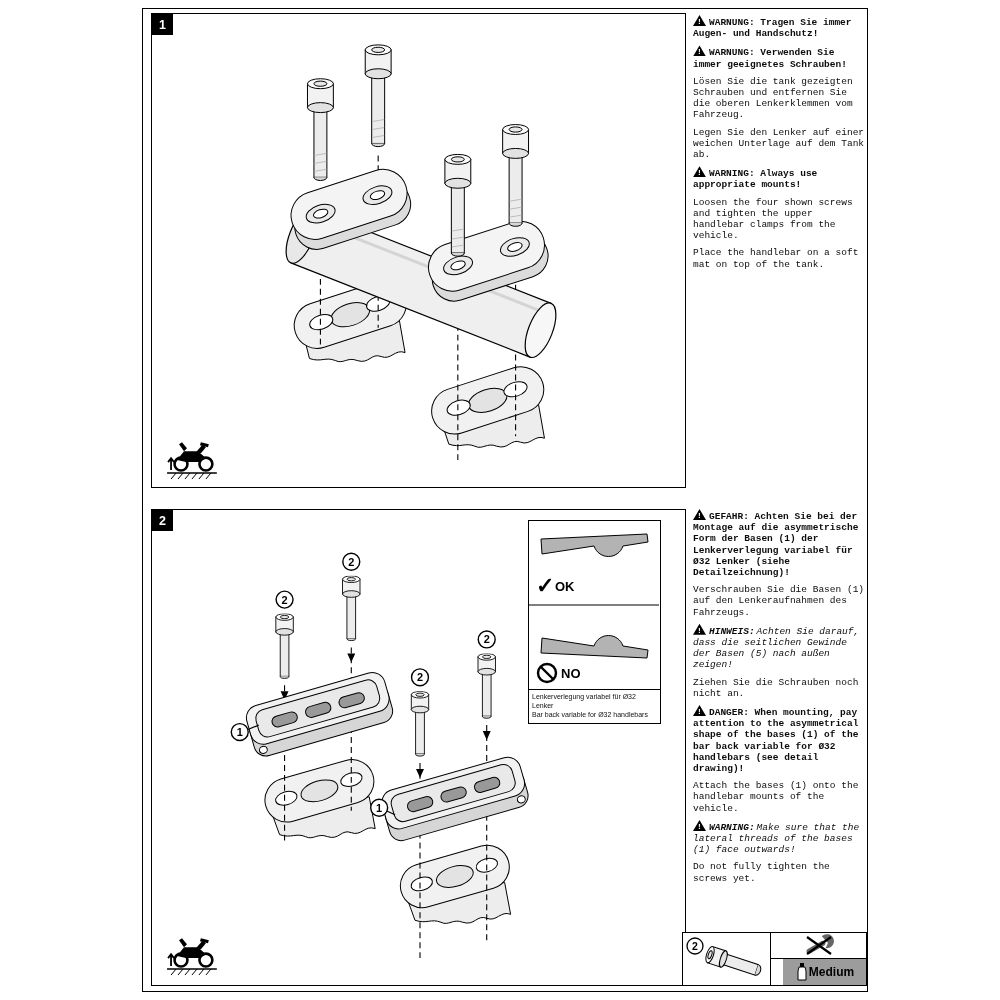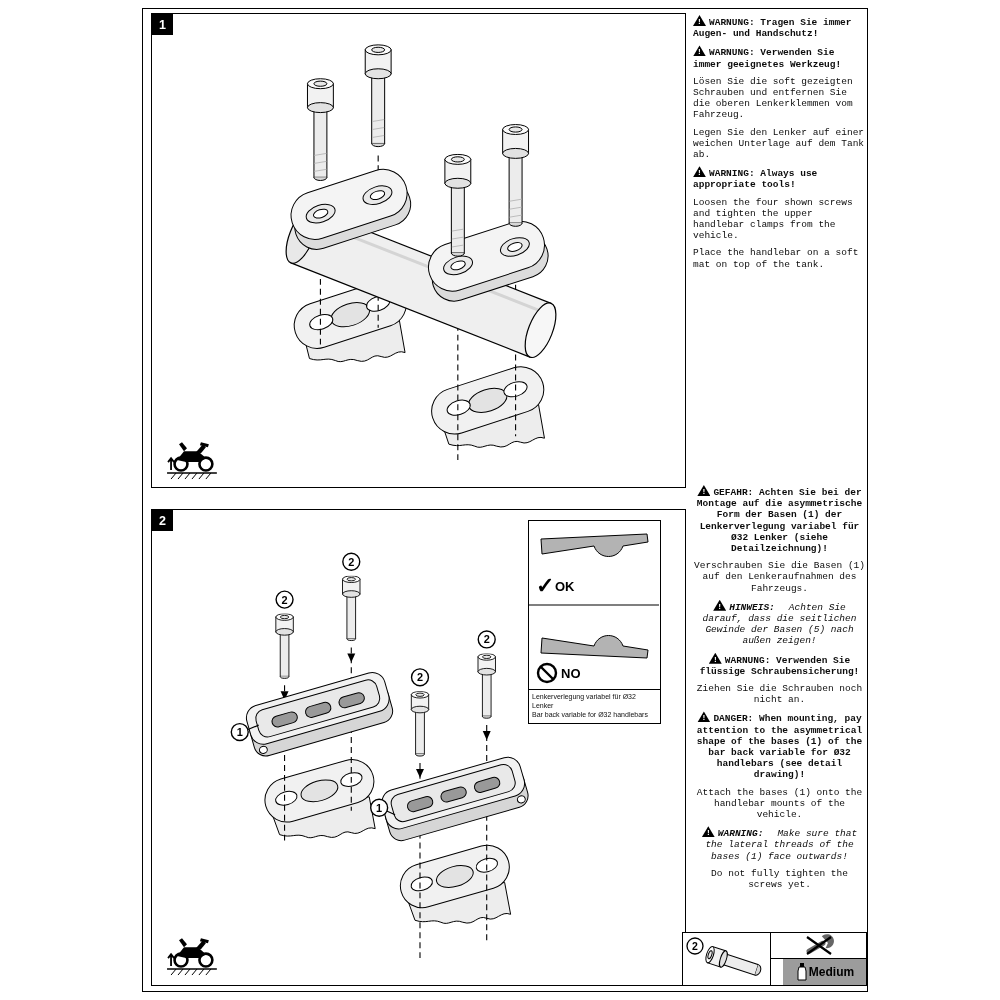--- a/index.html
+++ b/index.html
@@ -7,25 +7,25 @@
   .stage{position:relative;width:1000px;height:1000px;overflow:hidden;}
   .sheet{position:absolute;left:142px;top:8px;width:726px;height:984px;border:1.2px solid #000;background:#fff;}
   .panel{position:absolute;left:8px;width:535px;border:1.2px solid #000;background:#fff;}
   .panel1{top:4px;height:475px;}
   .panel2{top:500px;height:477px;}
   .step-badge{position:absolute;left:0;top:0;width:21px;height:21px;background:#000;color:#fff;
     font-weight:700;font-size:12.5px;display:flex;align-items:center;justify-content:center;z-index:3;}
   .ill{display:block;position:absolute;left:0;top:0;}
   .textcol{position:absolute;left:550px;width:173px;font-size:9.5px;line-height:11.2px;color:#0c0c0c;}
   .tc1{top:6px;}
-  .tc2{top:476px;text-align:center;}
+  .tc2{top:500px;}
   .textcol p{margin:0 0 6px;font-family:Liberation Mono, monospace;}
   .warn{font-weight:700;}
   .notice{font-style:italic;}
-  .notice .nl{font-weight:700;margin-right:14px;}
+  .notice .nl{font-weight:700;margin-right:2px;}
   .lang-gap{margin-top:16px;}
   .tri{display:inline-block;width:13px;height:11px;margin-right:3px;background:#000;
     clip-path:polygon(50% 0,100% 100%,0 100%);position:relative;vertical-align:-1px;}
   .tri::after{content:"!";position:absolute;left:0;right:0;bottom:-1px;text-align:center;
     font-size:8px;line-height:11px;color:#fff;font-weight:700;font-style:normal;}
   .inset{position:absolute;left:376px;top:10px;width:133px;background:#fff;border:1.2px solid #000;z-index:2;}
   .inset svg{display:block;}
   .inset-caption{border-top:1.2px solid #000;padding:2px 3px 3px;font-size:7px;line-height:1.32;}
   .fastener-box{position:absolute;left:539px;top:923px;width:185px;height:54px;border:1.2px solid #000;display:flex;background:#fff;}
   .fb-left{width:88px;border-right:1.2px solid #000;position:relative;}
@@ -255,33 +255,32 @@
         </svg>
         <div class="inset-caption">
           <div>Lenkerverlegung variabel für Ø32 Lenker</div>
           <div>Bar back variable for Ø32 handlebars</div>
         </div>
       </div>
     </section>
 
     <aside class="textcol tc1">
       <p class="warn"><span class="tri"></span><span>WARNUNG: Tragen Sie immer Augen- und Handschutz!</span></p>
-      <p class="warn"><span class="tri"></span><span>WARNUNG: Verwenden Sie immer geeignetes Werkzeug!</span></p>
-      <p class="body">Lösen Sie die soft gezeigten Schrauben und entfernen Sie die oberen Lenkerklemmen vom Fahrzeug.</p>
+      <p class="warn"><span class="tri"></span><span>WARNUNG: Verwenden Sie immer geeignetes Schrauben!</span></p>
+      <p class="body">Lösen Sie die tank gezeigten Schrauben und entfernen Sie die oberen Lenkerklemmen vom Fahrzeug.</p>
       <p class="body">Legen Sie den Lenker auf einer weichen Unterlage auf dem Tank ab.</p>
-      <p class="warn"><span class="tri"></span><span>WARNING: Always use appropriate tools!</span></p>
+      <p class="warn"><span class="tri"></span><span>WARNING: Always use appropriate mounts!</span></p>
       <p class="body">Loosen the four shown screws and tighten the upper handlebar clamps from the vehicle.</p>
       <p class="body">Place the handlebar on a soft mat on top of the tank.</p>
     </aside>
 
     <aside class="textcol tc2">
       <p class="warn"><span class="tri"></span><span>GEFAHR: Achten Sie bei der Montage auf die asymmetrische Form der Basen (1) der Lenkerverlegung variabel für Ø32 Lenker (siehe Detailzeichnung)!</span></p>
       <p class="body">Verschrauben Sie die Basen (1) auf den Lenkeraufnahmen des Fahrzeugs.</p>
       <p class="notice"><span class="tri"></span><span class="nl">HINWEIS:</span><span>Achten Sie darauf, dass die seitlichen Gewinde der Basen (5) nach außen zeigen!</span></p>
-      <p class="warn"><span class="tri"></span><span>WARNUNG: Verwenden Sie flüssige Schraubensicherung!</span></p>
       <p class="body">Ziehen Sie die Schrauben noch nicht an.</p>
       <p class="warn lang-gap"><span class="tri"></span><span>DANGER: When mounting, pay attention to the asymmetrical shape of the bases (1) of the bar back variable for Ø32 handlebars (see detail drawing)!</span></p>
       <p class="body">Attach the bases (1) onto the handlebar mounts of the vehicle.</p>
       <p class="notice"><span class="tri"></span><span class="nl">WARNING:</span><span>Make sure that the lateral threads of the bases (1) face outwards!</span></p>
       <p class="body">Do not fully tighten the screws yet.</p>
     </aside>
 
     <div class="fastener-box">
       <div class="fb-left">
         <svg width="86" height="52" viewBox="0 0 86 52">

